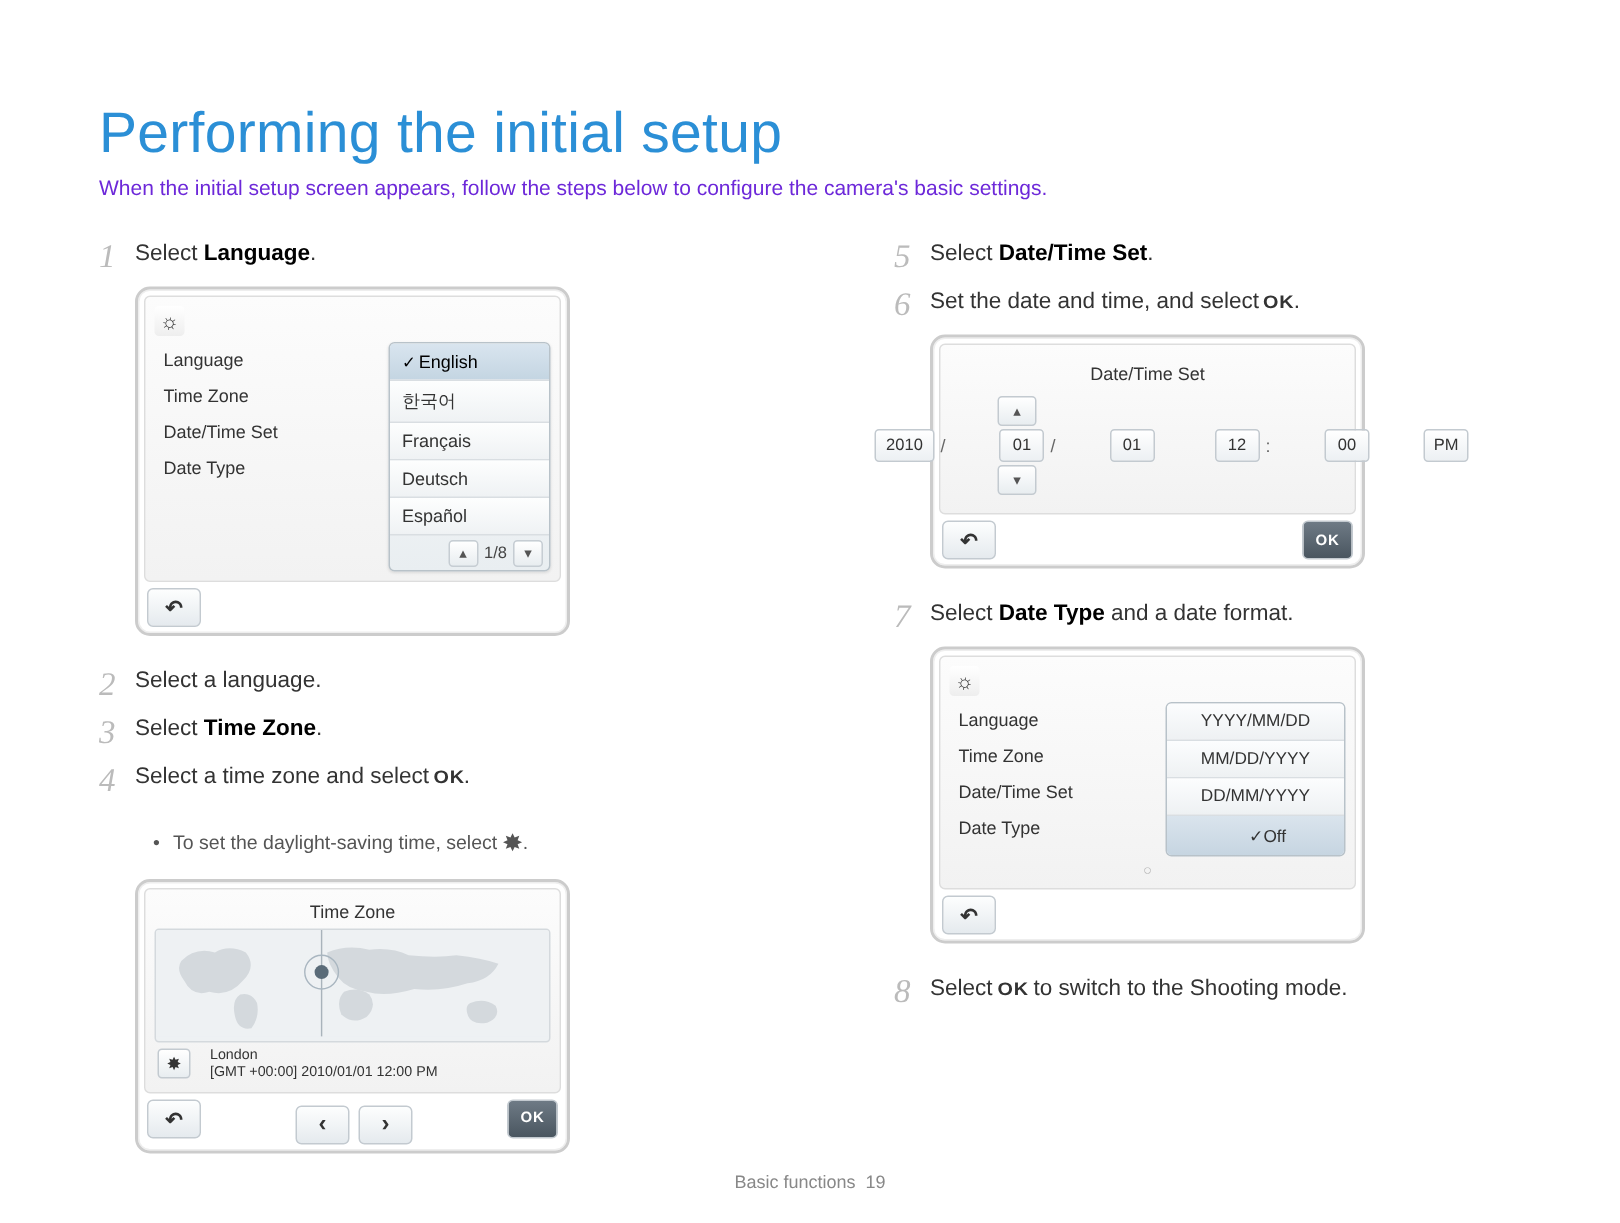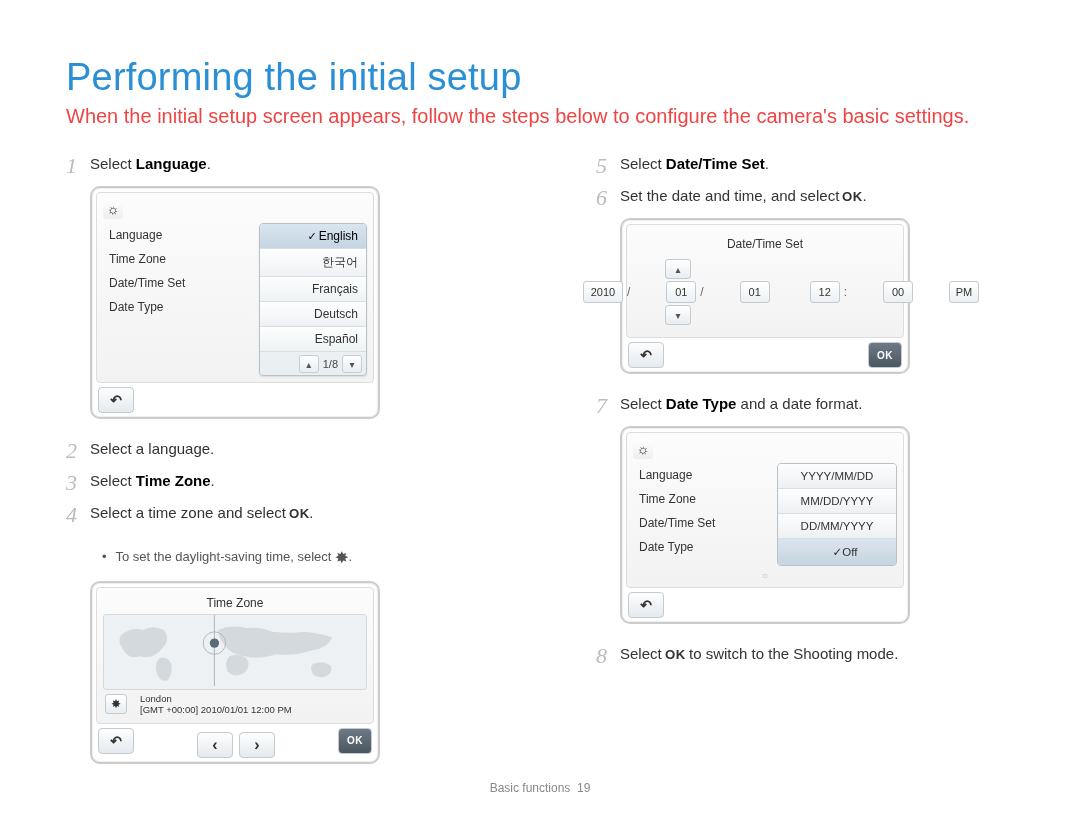--- a/index.html
+++ b/index.html
@@ -14,25 +14,25 @@
     position: relative;
   }
   .page {
     padding: 56px 66px 0 66px;
   }
   .title {
     font-size: 38px;
     font-weight: 400;
     color: #2b8fd6;
     letter-spacing: 0.2px;
-    margin: 0 0 6px 0;
+    margin: 12px 0 6px 0;
   }
   .intro {
-    font-size: 20px;
-    color: #ef4444;
+    font-size: 14px;
+    color: #6d28d9;
     margin: 0 0 24px 0;
   }
   .columns {
     display: flex;
     gap: 100px;
   }
   .col { flex: 0 0 430px; }
   .step {
     position: relative;
     padding-left: 24px;
@@ -124,21 +124,20 @@
   .menu-left div {
     padding: 5px 6px;
   }
   .menu-right {
     flex: 0 0 108px;
     border: 1px solid #b8c2c9;
     border-radius: 4px;
     background: linear-gradient(#f9fbfc, #e9eef1);
     overflow: hidden;
     box-shadow: 0 1px 2px rgba(0,0,0,0.1);
-    text-align: right;
   }
   .menu-right .opt {
     padding: 5px 8px;
     font-size: 12px;
     color: #333;
     border-bottom: 1px solid #d9dee2;
     background: linear-gradient(#fdfefe,#eff2f4);
   }
   .menu-right .opt:last-child { border-bottom: none; }
   .menu-right .opt.selected {

